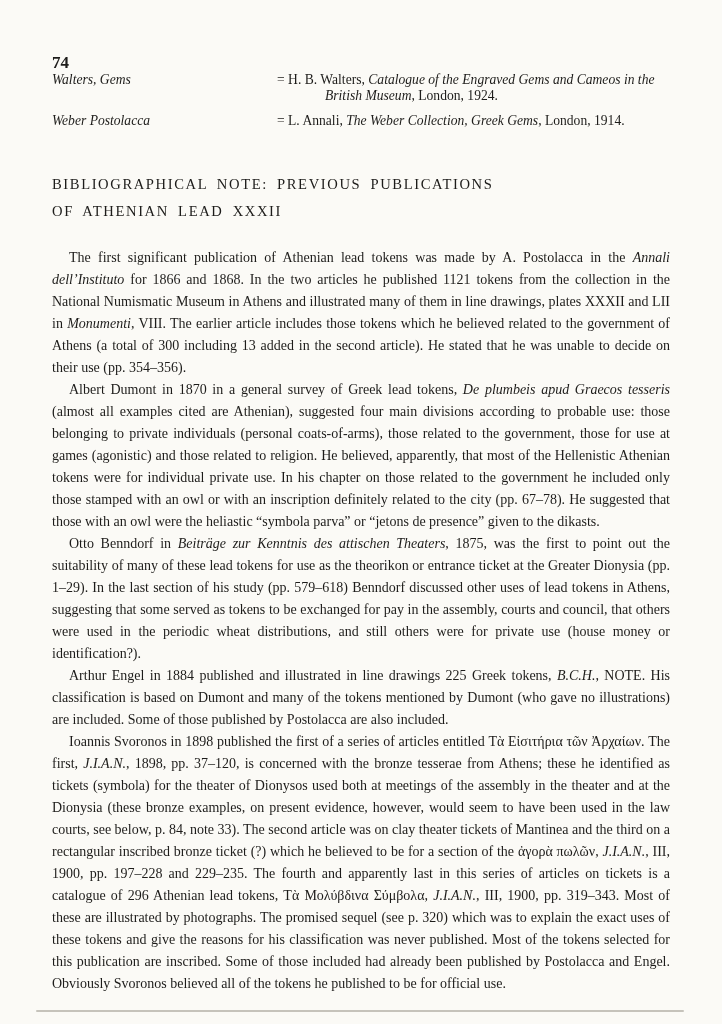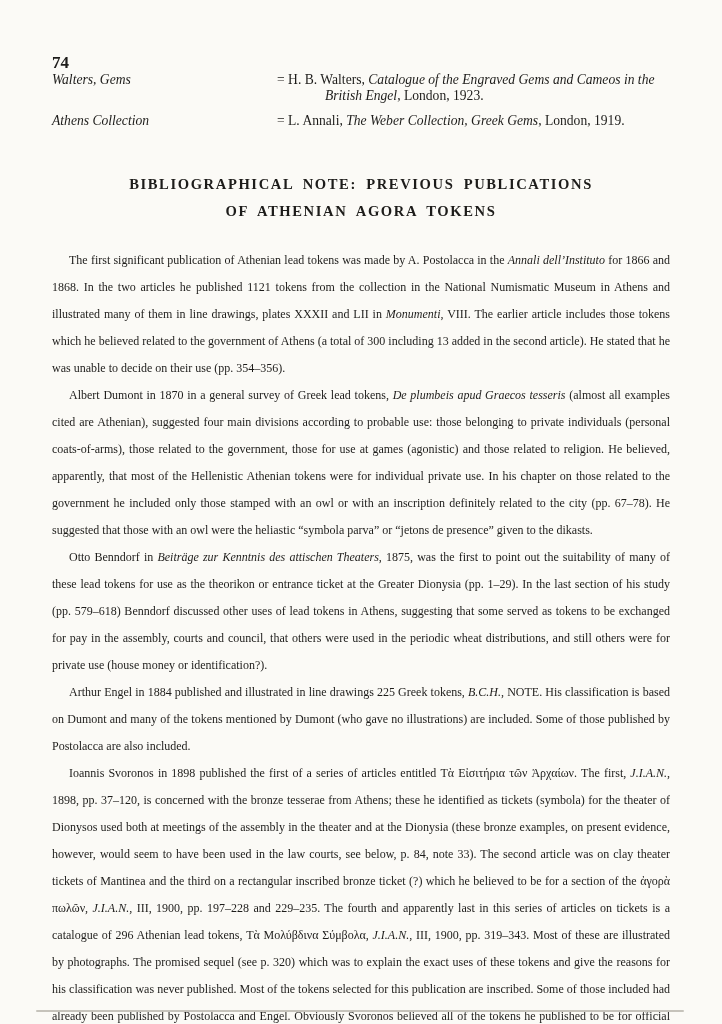--- a/index.html
+++ b/index.html
@@ -36,32 +36,31 @@
     margin-top: 18px;
     font-size: 13.6px;
     line-height: 16.4px;
   }
   .ref-row { display: flex; margin-bottom: 4px; }
   .ref-label { flex: 0 0 225px; }
   .ref-cite { flex: 1 1 auto; padding-left: 48px; text-indent: -48px; }
   
   .section-heading {
     margin-top: 42px;
-    text-align: center;
-    font-weight: bold;
+    font-weight: normal;
     font-size: 14.6px;
     letter-spacing: 1.6px;
     word-spacing: 4px;
     line-height: 27px;
   }
   
   .body { margin-top: 22px; }
   .body p {
-    font-size: 12px;
-    line-height: 27px;
+    font-size: 14px;
+    line-height: 22px;
     text-align: justify;
     text-indent: 17px;
   }
   i { font-style: italic; font-family: Liberation Serif, serif; }
   
   .scan-edge {
     position: absolute;
     left: 36px;
     bottom: 12px;
     width: 648px;
@@ -75,33 +74,33 @@
 
 <div class="page">
 
   <header class="running-head">
     <span class="pageno">74</span>
   </header>
 
   <section class="refs">
     <div class="ref-row">
       <div class="ref-label"><i>Walters, Gems</i></div>
-      <div class="ref-cite"><span>= H. B. Walters, </span><i>Catalogue of the Engraved Gems and Cameos in the British Engel</i><span>, London, 1923.</span></div>
+      <div class="ref-cite"><span>= H. B. Walters, </span><i>Catalogue of the Engraved Gems and Cameos in the British Museum</i><span>, London, 1924.</span></div>
     </div>
     <div class="ref-row">
     </div>
     <div class="ref-row">
-      <div class="ref-label"><i>Athens Collection</i></div>
-      <div class="ref-cite"><span>= L. Annali, </span><i>The Weber Collection, Greek Gems</i><span>, London, 1919.</span></div>
+      <div class="ref-label"><i>Weber Postolacca</i></div>
+      <div class="ref-cite"><span>= L. Annali, </span><i>The Weber Collection, Greek Gems</i><span>, London, 1914.</span></div>
     </div>
   </section>
 
   <h1 class="section-heading">
     <span>BIBLIOGRAPHICAL NOTE: PREVIOUS PUBLICATIONS</span><br>
-    <span>OF ATHENIAN AGORA TOKENS</span>
+    <span>OF ATHENIAN LEAD XXXII</span>
   </h1>
 
   <main class="body">
     <p><span>The first significant publication of Athenian lead tokens was made by A. Postolacca in the </span><i>Annali dell’Instituto</i><span> for 1866 and 1868. In the two articles he published 1121 tokens from the collection in the National Numismatic Museum in Athens and illustrated many of them in line drawings, plates XXXII and LII in </span><i>Monumenti</i><span>, VIII. The earlier article includes those tokens which he believed related to the government of Athens (a total of 300 including 13 added in the second article). He stated that he was unable to decide on their use (pp. 354–356).</span></p>
     <p><span>Albert Dumont in 1870 in a general survey of Greek lead tokens, </span><i>De plumbeis apud Graecos tesseris</i><span> (almost all examples cited are Athenian), suggested four main divisions according to probable use: those belonging to private individuals (personal coats-of-arms), those related to the government, those for use at games (agonistic) and those related to religion. He believed, apparently, that most of the Hellenistic Athenian tokens were for individual private use. In his chapter on those related to the government he included only those stamped with an owl or with an inscription definitely related to the city (pp. 67–78). He suggested that those with an owl were the heliastic “symbola parva” or “jetons de presence” given to the dikasts.</span></p>
     <p><span>Otto Benndorf in </span><i>Beiträge zur Kenntnis des attischen Theaters</i><span>, 1875, was the first to point out the suitability of many of these lead tokens for use as the theorikon or entrance ticket at the Greater Dionysia (pp. 1–29). In the last section of his study (pp. 579–618) Benndorf discussed other uses of lead tokens in Athens, suggesting that some served as tokens to be exchanged for pay in the assembly, courts and council, that others were used in the periodic wheat distributions, and still others were for private use (house money or identification?).</span></p>
     <p><span>Arthur Engel in 1884 published and illustrated in line drawings 225 Greek tokens, </span><i>B.C.H.</i><span>, NOTE. His classification is based on Dumont and many of the tokens mentioned by Dumont (who gave no illustrations) are included. Some of those published by Postolacca are also included.</span></p>
     <p><span>Ioannis Svoronos in 1898 published the first of a series of articles entitled Τὰ Εἰσιτήρια τῶν Ἀρχαίων. The first, </span><i>J.I.A.N.</i><span>, 1898, pp. 37–120, is concerned with the bronze tesserae from Athens; these he identified as tickets (symbola) for the theater of Dionysos used both at meetings of the assembly in the theater and at the Dionysia (these bronze examples, on present evidence, however, would seem to have been used in the law courts, see below, p. 84, note 33). The second article was on clay theater tickets of Mantinea and the third on a rectangular inscribed bronze ticket (?) which he believed to be for a section of the ἀγορὰ πωλῶν, </span><i>J.I.A.N.</i><span>, III, 1900, pp. 197–228 and 229–235. The fourth and apparently last in this series of articles on tickets is a catalogue of 296 Athenian lead tokens, Τὰ Μολύβδινα Σύμβολα, </span><i>J.I.A.N.</i><span>, III, 1900, pp. 319–343. Most of these are illustrated by photographs. The promised sequel (see p. 320) which was to explain the exact uses of these tokens and give the reasons for his classification was never published. Most of the tokens selected for this publication are inscribed. Some of those included had already been published by Postolacca and Engel. Obviously Svoronos believed all of the tokens he published to be for official use.</span></p>
   </main>
 

